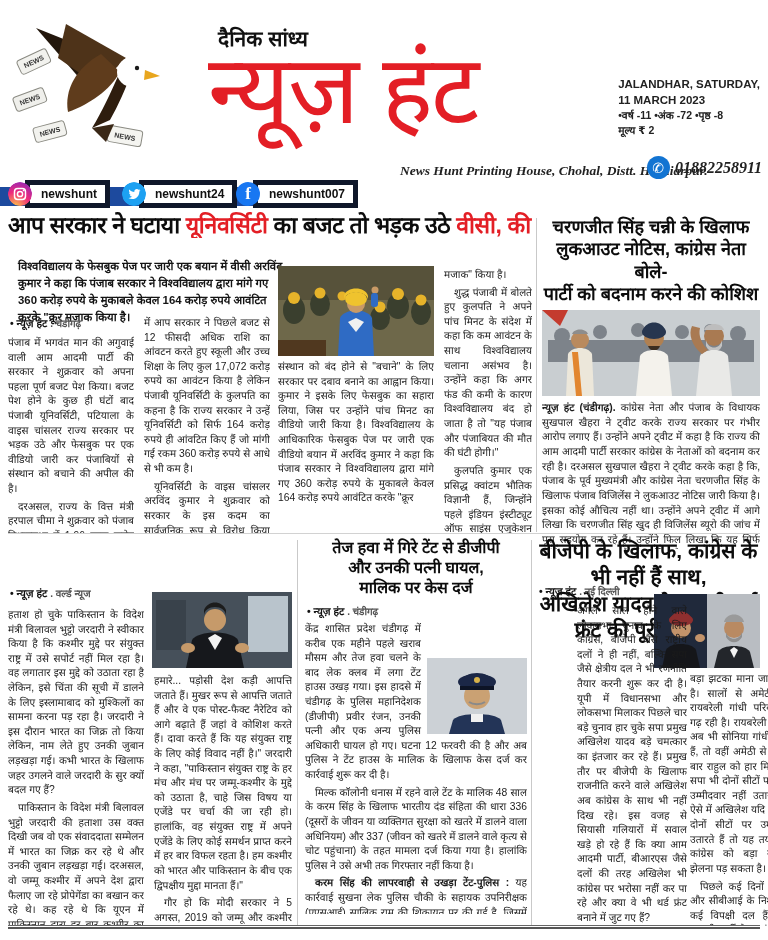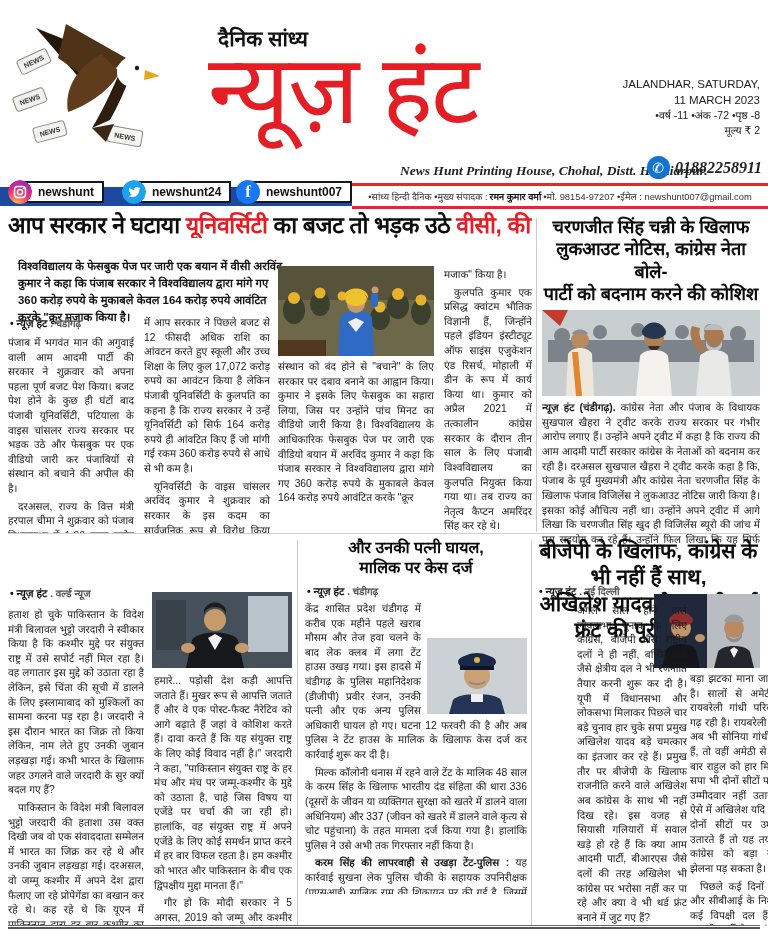--- a/index.html
+++ b/index.html
@@ -7,38 +7,38 @@
   }
   html,body{margin:0;padding:0;background:#9a9a9a;}
   .page{position:relative;width:768px;height:940px;background:#ffffff;overflow:hidden;
         font-family:"Liberation Sans","DejaVu Sans",sans-serif;color:var(--ink);}
 
   
   .eagle{position:absolute;left:6px;top:20px;}
   .tagline{position:absolute;left:218px;top:24px;font-size:21px;font-weight:700;color:#111;}
   .paper-title{position:absolute;left:208px;top:40px;font-size:96px;font-weight:400;
                color:var(--red);line-height:1.05;white-space:nowrap;letter-spacing:-2px;}
-  .mast-info{position:absolute;right:8px;top:76px;text-align:right;font-weight:400;line-height:1.4;color:#222;}
+  .mast-info{position:absolute;right:8px;top:76px;font-weight:700;line-height:1.4;color:#222;}
   .mast-info .en{font-size:11.5px;}
   .mast-info .hi{font-size:10.5px;}
   .printer{position:absolute;left:400px;top:163px;font-family:"Liberation Serif","DejaVu Serif",serif;
            font-style:italic;font-weight:700;font-size:13.5px;color:#222;}
   .phone-wrap{position:absolute;right:6px;top:156px;display:flex;align-items:center;gap:5px;}
   .phone-icon{width:23px;height:23px;border-radius:50%;background:#1274d2;color:#fff;
               display:flex;align-items:center;justify-content:center;font-size:14px;}
   .phone-num{font-family:"Liberation Serif","DejaVu Serif",serif;font-style:italic;
              font-weight:700;font-size:16px;color:#222;}
 
   
   .socialbar{position:absolute;left:0;top:183px;width:768px;height:26px;}
   .social-left{position:absolute;left:0;top:4px;width:352px;height:19px;background:var(--blue);}
   .chip{position:absolute;top:-3px;display:flex;align-items:center;}
   .chip .cicon{width:24px;height:24px;border-radius:50%;z-index:2;flex:0 0 auto;}
   .chip .clabel{background:#fff;margin-left:-7px;padding:1px 8px 1px 11px;font-size:12px;
-                font-weight:700;color:#111;line-height:16px;border:2px solid #0f172a;}
+                font-weight:700;color:#111;line-height:16px;border:5px solid #0f172a;}
   .chip.c1{left:8px;} .chip.c2{left:122px;} .chip.c3{left:236px;}
   .fb-circle{background:#1877f2;color:#fff;display:flex;align-items:center;justify-content:center;
              font-family:"Liberation Serif",serif;font-weight:700;font-size:17px;}
   .social-right{position:absolute;left:352px;right:0;top:0;height:26px;background:#fff;
                 border-top:3px solid #e8262b;border-bottom:3px solid #e8262b;box-sizing:border-box;
                 display:flex;align-items:center;justify-content:center;font-size:9.3px;color:#333;gap:2px;white-space:nowrap;}
   .social-right b{color:#111;}
 
   
   .news-text{font-size:10.3px;line-height:1.42;text-align:justify;color:var(--ink);overflow:hidden;}
@@ -183,25 +183,20 @@
         <path d="M18.5 8.2c-.5.2-.9.3-1.4.4.5-.3.9-.8 1.1-1.4-.5.3-1 .5-1.6.6-.5-.5-1.1-.8-1.8-.8-1.4 0-2.5 1.1-2.5 2.5 0 .2 0 .4.1.6-2.1-.1-3.9-1.1-5.1-2.6-.2.4-.3.8-.3 1.3 0 .9.4 1.6 1.1 2.1-.4 0-.8-.1-1.1-.3 0 1.2.9 2.2 2 2.5-.2.1-.4.1-.7.1-.2 0-.3 0-.5-.1.3 1 1.2 1.7 2.3 1.7-.9.7-1.9 1.1-3.1 1.1h-.6c1.1.7 2.4 1.1 3.8 1.1 4.6 0 7.1-3.8 7.1-7.1v-.3c.5-.4.9-.8 1.2-1.4z" fill="#fff"></path>
       </svg>
       <span class="clabel">newshunt24</span>
     </div>
 
     <div class="chip c3">
       <span class="cicon fb-circle">f</span>
       <span class="clabel">newshunt007</span>
     </div>
 
-    <div class="social-right">
-      <span>•सांध्य हिन्दी दैनिक •मुख्य संपादक : </span>
-        <b>रमन कुमार वर्मा</b>
-        <span> •मो. 98154-97207 •ईमेल : newshunt007@gmail.com</span>
-    </div>
   </div>
 
   <div class="topband">
 
     <div class="main-art">
       <div class="main-headline">
         <span>आप सरकार ने घटाया </span><span class="red">यूनिवर्सिटी</span><span> का बजट तो भड़क उठे </span><span class="red">वीसी, की भावुक अपील</span>
       </div>
       <div class="main-intro">विश्वविद्यालय के फेसबुक पेज पर जारी एक बयान में वीसी अरविंद कुमार ने कहा कि पंजाब सरकार ने विश्वविद्यालय द्वारा मांगे गए 360 करोड़ रुपये के मुकाबले केवल 164 करोड़ रुपये आवंटित करके "क्रूर मजाक किया है।</div>
       <div class="byline main-byline">
@@ -245,20 +240,21 @@
         <circle cx="97" cy="24" r="3.5" fill="#c99a66"></circle>
         <rect x="93" y="27" width="7" height="14" rx="3" fill="#2f6bc4"></rect>
         <rect x="0" y="74" width="48" height="16" fill="#50381f"></rect>
       </svg>
 
       <div class="news-text m-col3">
         <p>संस्थान को बंद होने से "बचाने" के लिए सरकार पर दबाव बनाने का आह्वान किया। कुमार ने इसके लिए फेसबुक का सहारा लिया, जिस पर उन्होंने पांच मिनट का वीडियो जारी किया है। विश्वविद्यालय के आधिकारिक फेसबुक पेज पर जारी एक वीडियो बयान में अरविंद कुमार ने कहा कि पंजाब सरकार ने विश्वविद्यालय द्वारा मांगे गए 360 करोड़ रुपये के मुकाबले केवल 164 करोड़ रुपये आवंटित करके "क्रूर</p>
       </div>
       <div class="news-text m-col4">
         <p>मजाक" किया है।</p>
+        <p class="ind">शुद्ध पंजाबी में बोलते हुए कुलपति ने अपने पांच मिनट के संदेश में कहा कि कम आवंटन के साथ विश्वविद्यालय चलाना असंभव है। उन्होंने कहा कि अगर फंड की कमी के कारण विश्वविद्यालय बंद हो जाता है तो "यह पंजाब और पंजाबियत की मौत की घंटी होगी।"</p>
         <p class="ind">कुलपति कुमार एक प्रसिद्ध क्वांटम भौतिक विज्ञानी हैं, जिन्होंने पहले इंडियन इंस्टीट्यूट ऑफ साइंस एजुकेशन एंड रिसर्च, मोहाली में डीन के रूप में कार्य किया था। कुमार को अप्रैल 2021 में तत्कालीन कांग्रेस सरकार के दौरान तीन साल के लिए पंजाबी विश्वविद्यालय का कुलपति नियुक्त किया गया था। तब राज्य का नेतृत्व कैप्टन अमरिंदर सिंह कर रहे थे।</p>
       </div>
     </div>
 
     <div class="vd vd1"></div>
 
     <div class="lookout">
       <div class="lookout-headline">
         <div>चरणजीत सिंह चन्नी के खिलाफ</div>
         <div>लुकआउट नोटिस, कांग्रेस नेता बोले-</div>
@@ -327,20 +323,21 @@
       <div class="news-text b-col2">
         <p>हमारे... पड़ोसी देश कड़ी आपत्ति जताते हैं। मुखर रूप से आपत्ति जताते हैं और वे एक पोस्ट-फैक्ट नैरेटिव को आगे बढ़ाते हैं जहां वे कोशिश करते हैं। दावा करते हैं कि यह संयुक्त राष्ट्र के लिए कोई विवाद नहीं है।" जरदारी ने कहा, "पाकिस्तान संयुक्त राष्ट्र के हर मंच और मंच पर जम्मू-कश्मीर के मुद्दे को उठाता है, चाहे जिस विषय या एजेंडे पर चर्चा की जा रही हो। हालांकि, वह संयुक्त राष्ट्र में अपने एजेंडे के लिए कोई समर्थन प्राप्त करने में हर बार विफल रहता है। हम कश्मीर को भारत और पाकिस्तान के बीच एक द्विपक्षीय मुद्दा मानता हैं।"</p>
         <p class="ind">गौर हो कि मोदी सरकार ने 5 अगस्त, 2019 को जम्मू और कश्मीर की विशेष राज्य वाली स्थिति रद्द करते हुए संविधान के अनुच्छेद 370 को निरस्त कर दिया था। इसके बाद से भारत और पाकिस्तान के बीच तनाव बढ़ गया है। भारत ने अंतरराष्ट्रीय समुदाय से स्पष्ट रूप से कहा है कि अनुच्छेद 370 को खत्म करना एक आंतरिक मामला था। इसने पाकिस्तान को वास्तविकता को स्वीकार करने और भारत विरोधी सभी प्रचार बंद करने की भी सलाह दी।</p>
       </div>
     </div>
 
     <div class="vd vd2"></div>
 
     <div class="tent">
       <div class="bot-headline">
+        <div>तेज हवा में गिरे टेंट से डीजीपी</div>
         <div>और उनकी पत्नी घायल,</div>
         <div>मालिक पर केस दर्ज</div>
       </div>
       <span class="byline">
         <span>• न्यूज़ हंट</span><span class="place"> . चंडीगढ़</span>
       </span>
       <div class="news-text tent-body">
         <p>
           <svg class="photo-dgp" width="100" height="76" viewBox="0 0 100 76" preserveAspectRatio="none">
             <rect width="100" height="76" fill="#ccd1d6"></rect>

